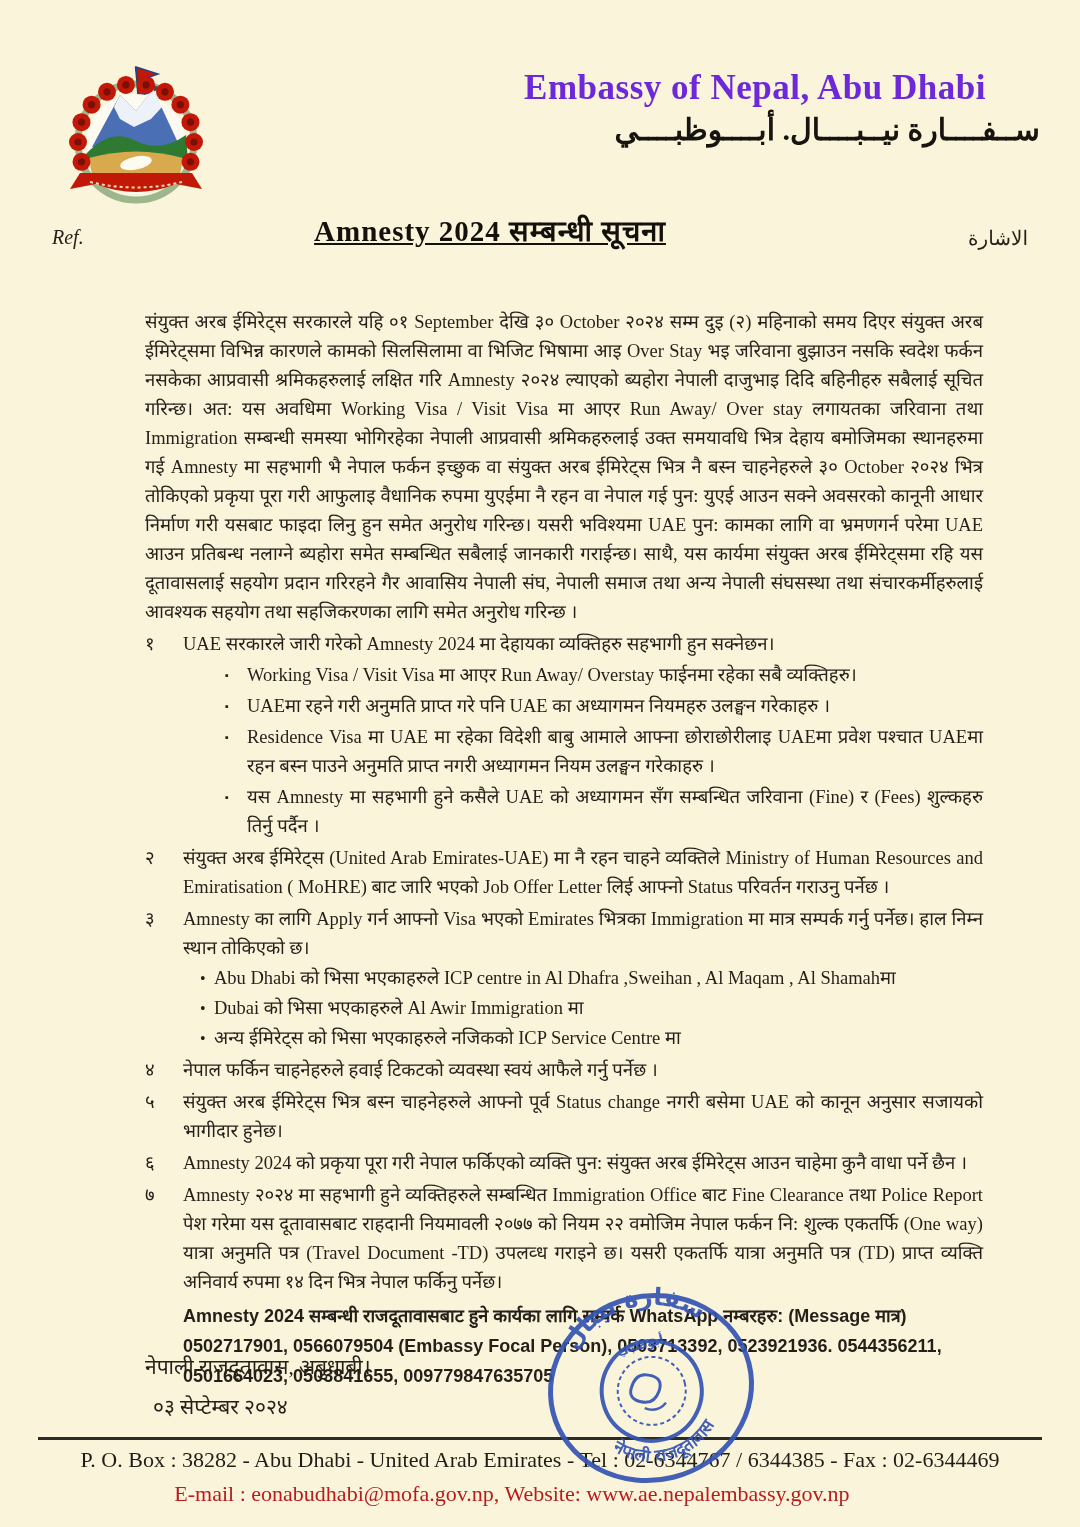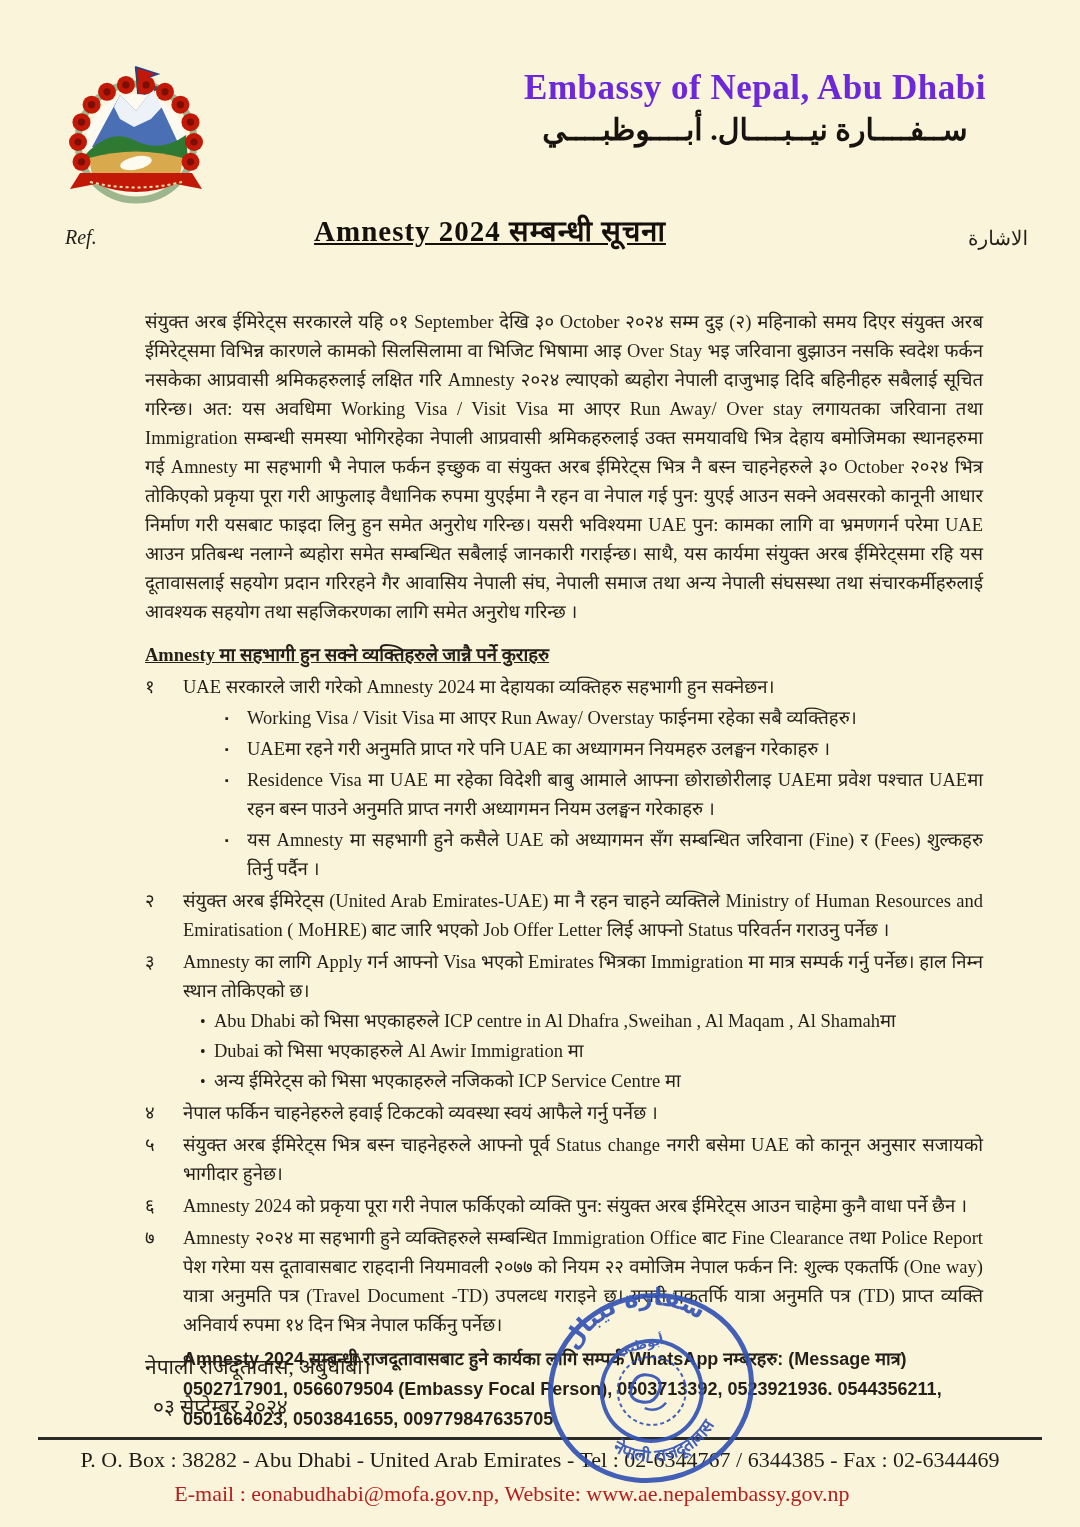--- a/index.html
+++ b/index.html
@@ -9,23 +9,23 @@
     font-family:"Liberation Serif", serif;
     color:#241f18;
     position:relative;
     overflow:hidden;
   }
   .abs{position:absolute;}
   
   .emblem-box{left:56px;top:56px;width:160px;height:152px;}
   .embassy-name{left:470px;top:68px;width:570px;text-align:center;
     font-size:35px;font-weight:bold;letter-spacing:.5px;color:#6d28d9;}
-  .embassy-arabic{left:470px;top:112px;width:570px;text-align:center;
+  .embassy-arabic{left:470px;top:112px;width:570px;
     font-size:30px;font-weight:bold;color:#17130e;}
-  .ref-label{left:52px;top:226px;font-style:italic;font-size:20px;margin-left:13px;}
+  .ref-label{left:52px;top:226px;font-style:italic;font-size:20px;}
   .ref-arabic{right:52px;top:226px;font-size:20px;}
   .doc-title{left:0;top:210px;width:980px;text-align:center;
     font-size:29px;font-weight:bold;text-decoration:underline;
     letter-spacing:1px;color:#14100c;}
   
   .flow{left:145px;top:272px;width:838px;font-size:18.5px;line-height:29px;}
   .intro{text-align:justify;margin-top:36px;}
   .section-heading{margin-top:14px;font-weight:bold;text-decoration:underline;}
   .num-item{display:flex;margin-top:3px;}
   .num-item .num{width:38px;flex:0 0 38px;}
@@ -114,21 +114,20 @@
 <div class="abs embassy-arabic" dir="rtl">ســفــــارة نيــبــــال. أبــــوظبــــي</div>
 
 <div class="abs ref-label">Ref.</div>
 <div class="abs doc-title">Amnesty 2024 सम्बन्धी सूचना</div>
 <div class="abs ref-arabic" dir="rtl">الاشارة</div>
 
 <div class="abs flow">
 
   <div class="intro">संयुक्त अरब ईमिरेट्स सरकारले यहि ०१ September देखि ३० October २०२४ सम्म दुइ (२) महिनाको समय दिएर संयुक्त अरब ईमिरेट्समा विभिन्न कारणले कामको सिलसिलामा वा भिजिट भिषामा आइ Over Stay भइ जरिवाना बुझाउन नसकि स्वदेश फर्कन नसकेका आप्रवासी श्रमिकहरुलाई लक्षित गरि Amnesty २०२४ ल्याएको ब्यहोरा नेपाली दाजुभाइ दिदि बहिनीहरु सबैलाई सूचित गरिन्छ। अत: यस अवधिमा Working Visa / Visit Visa मा आएर Run Away/ Over stay लगायतका जरिवाना तथा Immigration सम्बन्धी समस्या भोगिरहेका नेपाली आप्रवासी श्रमिकहरुलाई उक्त समयावधि भित्र देहाय बमोजिमका स्थानहरुमा गई Amnesty मा सहभागी भै नेपाल फर्कन इच्छुक वा संयुक्त अरब ईमिरेट्स भित्र नै बस्न चाहनेहरुले ३० October २०२४ भित्र तोकिएको प्रकृया पूरा गरी आफुलाइ वैधानिक रुपमा युएईमा नै रहन वा नेपाल गई पुन: युएई आउन सक्ने अवसरको कानूनी आधार निर्माण गरी यसबाट फाइदा लिनु हुन समेत अनुरोध गरिन्छ। यसरी भविश्यमा UAE पुन: कामका लागि वा भ्रमणगर्न परेमा UAE आउन प्रतिबन्ध नलाग्ने ब्यहोरा समेत सम्बन्धित सबैलाई जानकारी गराईन्छ। साथै, यस कार्यमा संयुक्त अरब ईमिरेट्समा रहि यस दूतावासलाई सहयोग प्रदान गरिरहने गैर आवासिय नेपाली संघ, नेपाली समाज तथा अन्य नेपाली संघसस्था तथा संचारकर्मीहरुलाई आवश्यक सहयोग तथा सहजिकरणका लागि समेत अनुरोध गरिन्छ ।</div>
 
-  <div class="section-heading">Amnesty मा सहभागी हुन सक्ने व्यक्तिहरुले जान्नै पर्ने कुराहरु</div>
 
   <div class="num-item">
     <span class="num">१</span>
     <div class="itext">UAE सरकारले जारी गरेको Amnesty 2024 मा देहायका व्यक्तिहरु सहभागी हुन सक्नेछन।</div>
   </div>
   <div class="sq-bullets">
     <div class="sq-row">
       <span class="marker">▪</span>
       <div class="btext">Working Visa / Visit Visa मा आएर Run Away/ Overstay फाईनमा रहेका सबै व्यक्तिहरु।</div>
     </div>

